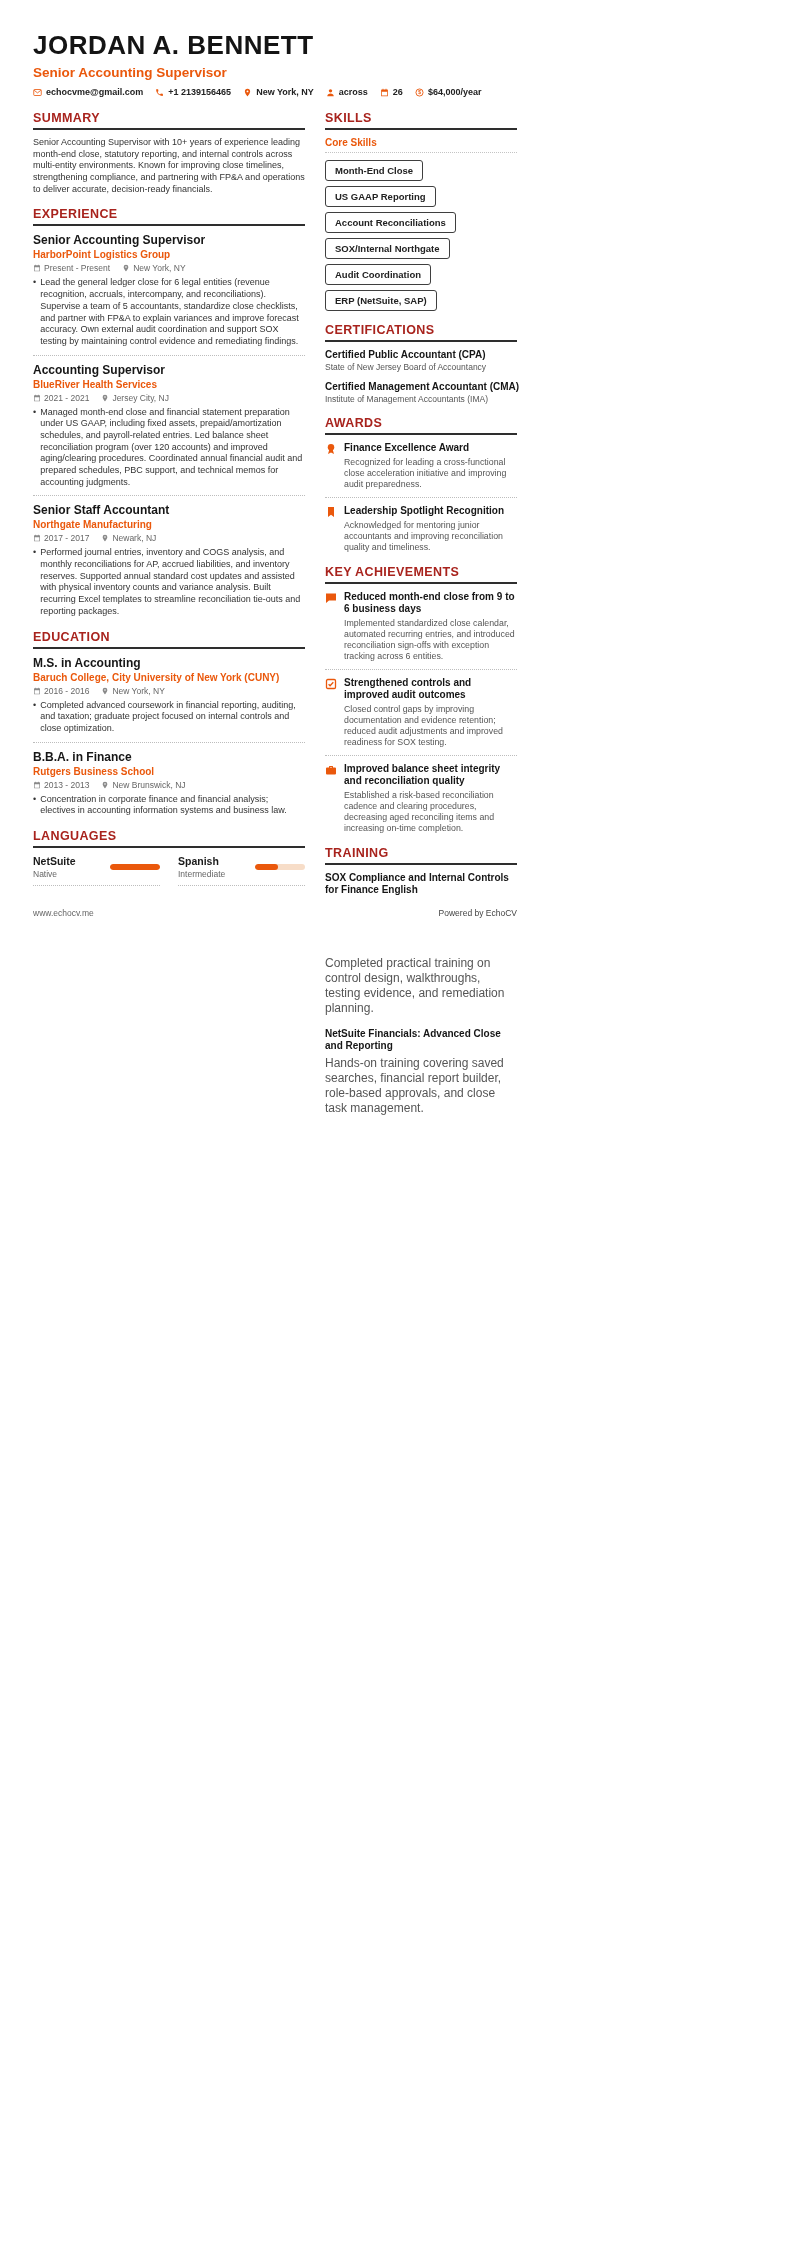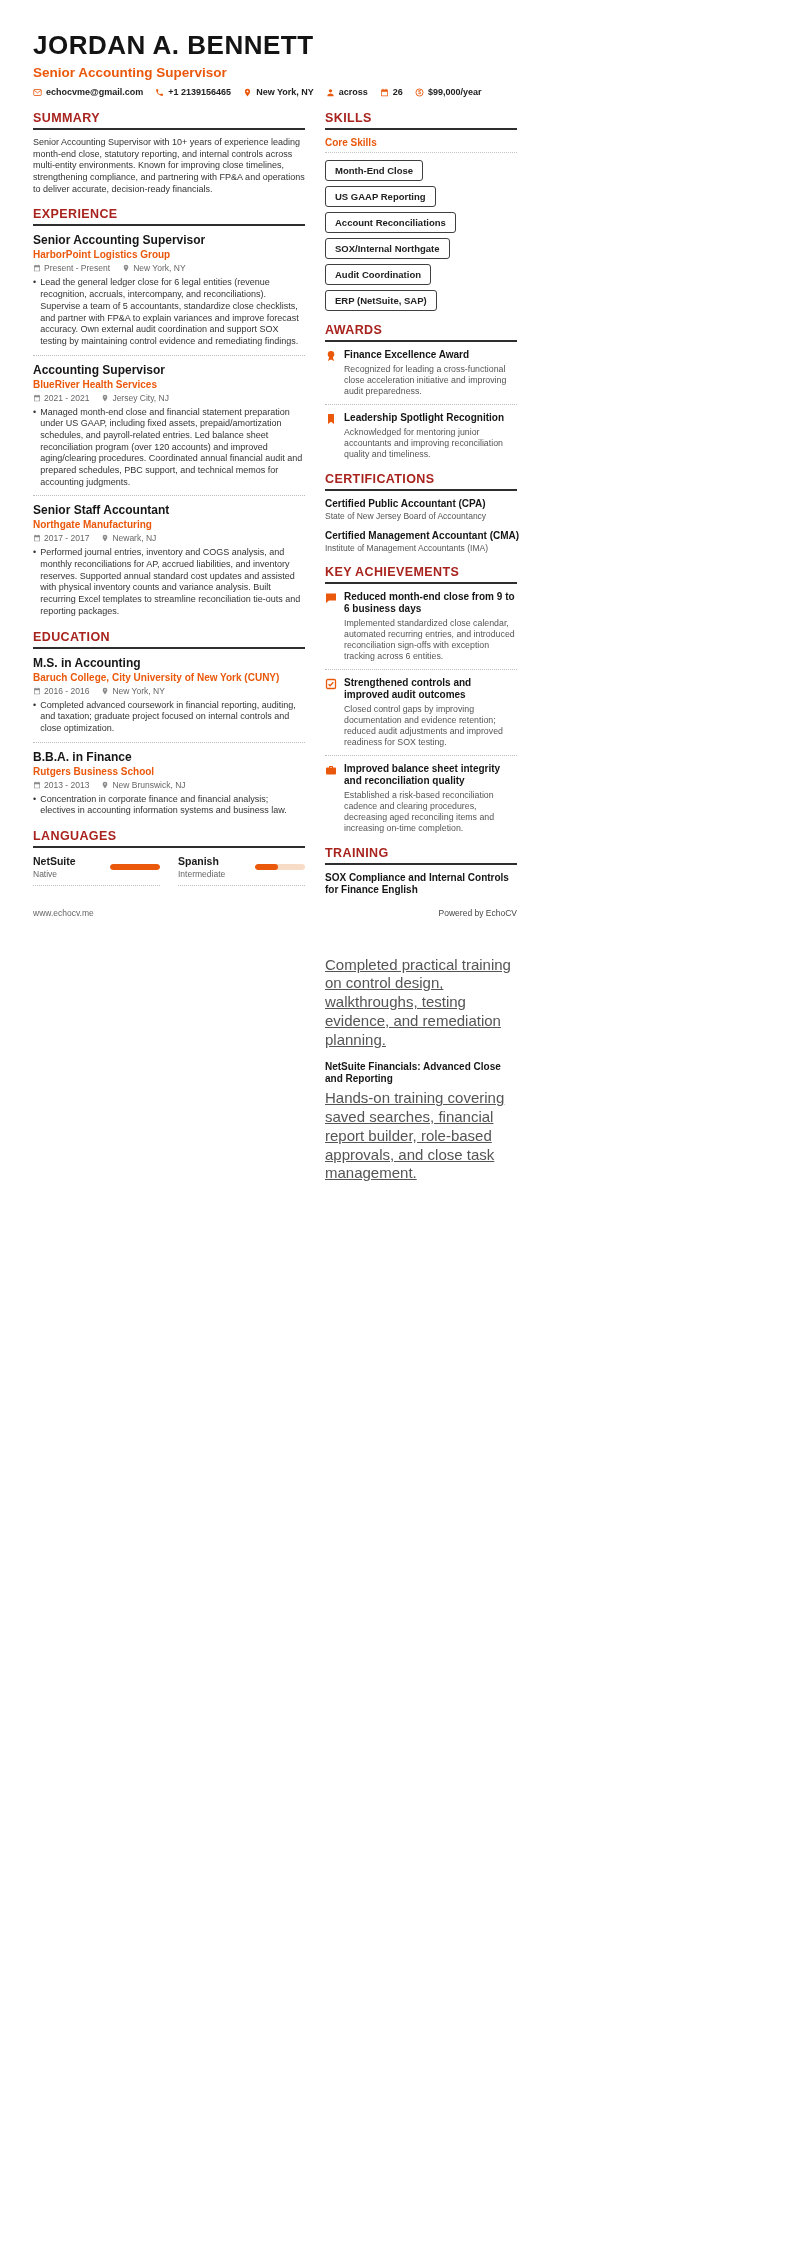--- a/index.html
+++ b/index.html
@@ -46,21 +46,21 @@
 
   
   .iconed{display:flex;gap:7px;align-items:flex-start;}
   .iconed .iicon svg{width:12px;height:12px;color:var(--accent);display:block;margin-top:1px;}
   .iconed-title{font-size:10px;font-weight:700;line-height:1.2;color:#161616;}
   .nowrap{white-space:nowrap;}
   .iconed-desc{font-size:8.8px;color:#555;line-height:1.25;margin-top:3px;}
 
   
   .training-title{font-size:10px;font-weight:700;line-height:1.2;color:#161616;}
-  .training-desc{font-size:15px;color:#555;line-height:1.25;margin-top:4px;text-decoration:underline;}
+  .training-desc{font-size:12px;color:#555;line-height:1.25;margin-top:4px;}
 
   
   .languages-row{display:flex;gap:18px;}
   .lang{flex:1;display:flex;justify-content:space-between;align-items:center;border-bottom:1px dotted #bdbdbd;padding-bottom:6px;}
   .lang-name{font-size:10.5px;font-weight:700;}
   .lang-level{font-size:8.5px;color:#666;margin-top:2px;}
   .bar{width:50px;height:6px;border-radius:3px;background:#f7ddc8;overflow:hidden;flex:none;margin-left:6px;}
   .bar-fill{height:100%;background:var(--accent);border-radius:3px;}
 
   
@@ -122,21 +122,21 @@
             </span>
           <span>26</span>
         </span>
         <span class="contact">
           <span class="cicon">
               <svg viewBox="0 0 24 24">
                 <circle cx="12" cy="12" r="9.5" fill="none" stroke="currentColor" stroke-width="2.4"></circle>
                 <text x="12" y="16.8" text-anchor="middle" font-size="13" font-weight="700" fill="currentColor" font-family="'Liberation Sans',sans-serif">$</text>
               </svg>
             </span>
-          <span>$99,000/year</span>
+          <span>$64,000/year</span>
         </span>
       </div>
     </header>
 
     <div class="columns">
 
       <div class="col-left">
 
         <section>
           <h2 class="sec-h">SUMMARY</h2>
@@ -322,20 +322,32 @@
         <section>
           <h2 class="sec-h">SKILLS</h2>
           <div class="group-label">Core Skills</div>
           <div class="chips">
             <span class="chip">Month-End Close</span>
             <span class="chip">US GAAP Reporting</span>
             <span class="chip">Account Reconciliations</span>
             <span class="chip">SOX/Internal Northgate</span>
             <span class="chip">Audit Coordination</span>
             <span class="chip">ERP (NetSuite, SAP)</span>
+          </div>
+        </section>
+
+        <section>
+          <h2 class="sec-h">CERTIFICATIONS</h2>
+          <div class="cert">
+            <div class="cert-name">Certified Public Accountant (CPA)</div>
+            <div class="cert-org">State of New Jersey Board of Accountancy</div>
+          </div>
+          <div class="cert">
+            <div class="cert-name">Certified Management Accountant (CMA)</div>
+            <div class="cert-org">Institute of Management Accountants (IMA)</div>
           </div>
         </section>
 
         <section>
           <h2 class="sec-h">AWARDS</h2>
           <div class="iconed">
             <span class="iicon">
                 <svg viewBox="0 0 24 24">
                   <path fill="currentColor" d="M8.5 13.5 6 22l6-3 6 3-2.5-8.5z"></path>
                   <circle cx="12" cy="8.5" r="6.5" fill="currentColor"></circle>
@@ -354,32 +366,20 @@
                 </svg>
               </span>
             <div>
               <div class="iconed-title nowrap">Leadership Spotlight Recognition</div>
               <div class="iconed-desc">Acknowledged for mentoring junior accountants and improving reconciliation quality and timeliness.</div>
             </div>
           </div>
         </section>
 
         <section>
-          <h2 class="sec-h">CERTIFICATIONS</h2>
-          <div class="cert">
-            <div class="cert-name">Certified Public Accountant (CPA)</div>
-            <div class="cert-org">State of New Jersey Board of Accountancy</div>
-          </div>
-          <div class="cert">
-            <div class="cert-name">Certified Management Accountant (CMA)</div>
-            <div class="cert-org">Institute of Management Accountants (IMA)</div>
-          </div>
-        </section>
-
-        <section>
           <h2 class="sec-h">KEY ACHIEVEMENTS</h2>
           <div class="iconed">
             <span class="iicon">
                 <svg viewBox="0 0 24 24">
                   <path fill="currentColor" d="M2 3h20v14H8l-6 5z"></path>
                 </svg>
               </span>
             <div>
               <div class="iconed-title">Reduced month-end close from 9 to 6 business days</div>
               <div class="iconed-desc">Implemented standardized close calendar, automated recurring entries, and introduced reconciliation sign-offs with exception tracking across 6 entities.</div>

